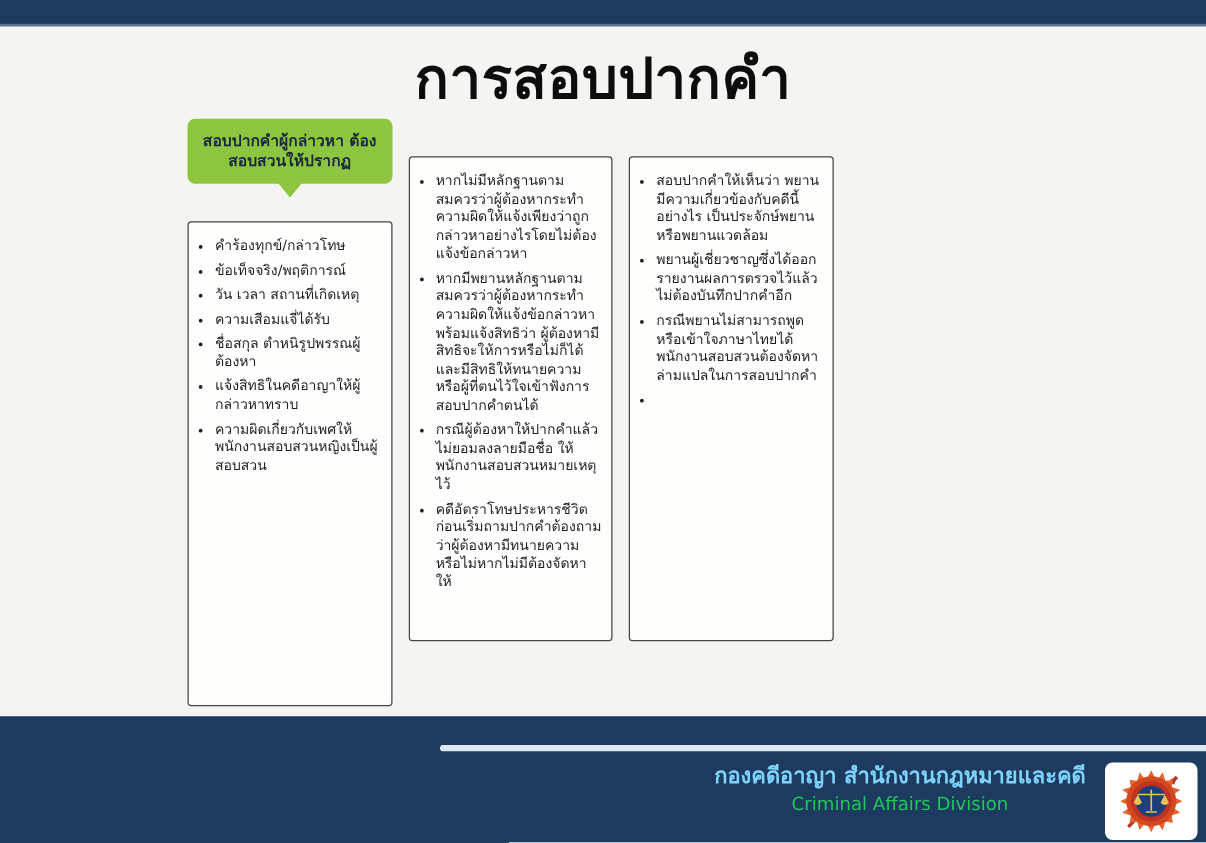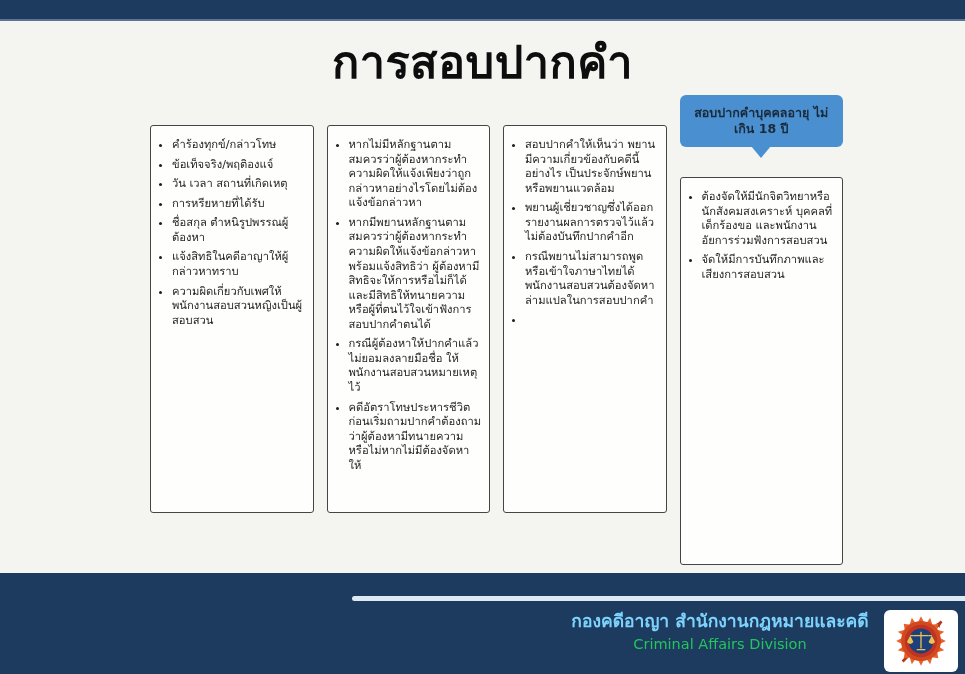--- a/index.html
+++ b/index.html
@@ -96,26 +96,29 @@
 </style>
 </head>
 <body>
 
 <div class="topbar"></div>
 
 <h1 class="title">การสอบปากคำ</h1>
 
 <div class="columns" id="columns">
   <div class="column">
+    <div class="col-header" style="--hc: #8dc540;">
+      <span class="col-header-text">สอบปากคำผู้กล่าวหา ต้องสอบสวนให้ปรากฏ</span>
+    </div>
     <div class="col-body">
       <ul class="bullets">
           <li>คำร้องทุกข์/กล่าวโทษ</li>
-          <li>ข้อเท็จจริง/พฤติองแจ์</li>
+          <li>ข้อเท็จจริง/พฤติการณ์</li>
           <li>วัน เวลา สถานที่เกิดเหตุ</li>
-          <li>การหรียหายที่ได้รับ</li>
+          <li>ความเสีอมแจี่ได้รับ</li>
           <li>ชื่อสกุล ตำหนิรูปพรรณผู้ต้องหา</li>
           <li>แจ้งสิทธิในคดีอาญาให้ผู้กล่าวหาทราบ</li>
           <li>ความผิดเกี่ยวกับเพศให้พนักงานสอบสวนหญิงเป็นผู้สอบสวน</li>
         </ul>
     </div>
   </div>
 
   <div class="column">
     <div class="col-body">
       <ul class="bullets">
@@ -131,31 +134,20 @@
     <div class="col-body">
       <ul class="bullets">
           <li>สอบปากคำให้เห็นว่า พยานมีความเกี่ยวข้องกับคดีนี้อย่างไร เป็นประจักษ์พยานหรือพยานแวดล้อม</li>
           <li>พยานผู้เชี่ยวชาญซึ่งได้ออกรายงานผลการตรวจไว้แล้ว ไม่ต้องบันทึกปากคำอีก</li>
           <li>กรณีพยานไม่สามารถพูดหรือเข้าใจภาษาไทยได้ พนักงานสอบสวนต้องจัดหาล่ามแปลในการสอบปากคำ</li>
           <li></li>
         </ul>
     </div>
   </div>
 
-  <div class="column">
-    <div class="col-header" style="--hc: #4a90d0;">
-      <span class="col-header-text">สอบปากคำบุคคลอายุ ไม่เกิน 18 ปี</span>
-    </div>
-    <div class="col-body">
-      <ul class="bullets">
-          <li>ต้องจัดให้มีนักจิตวิทยาหรือนักสังคมสงเคราะห์ บุคคลที่เด็กร้องขอ และพนักงานอัยการร่วมฟังการสอบสวน</li>
-          <li>จัดให้มีการบันทึกภาพและเสียงการสอบสวน</li>
-        </ul>
-    </div>
-  </div>
 </div>
 
 <div class="footer">
   <div class="footer-line"></div>
   <div class="footer-text">
     <div class="org-thai">กองคดีอาญา สำนักงานกฎหมายและคดี</div>
     <div class="org-en">Criminal Affairs Division</div>
   </div>
   <div class="logo">
     <svg viewBox="0 0 100 100">

